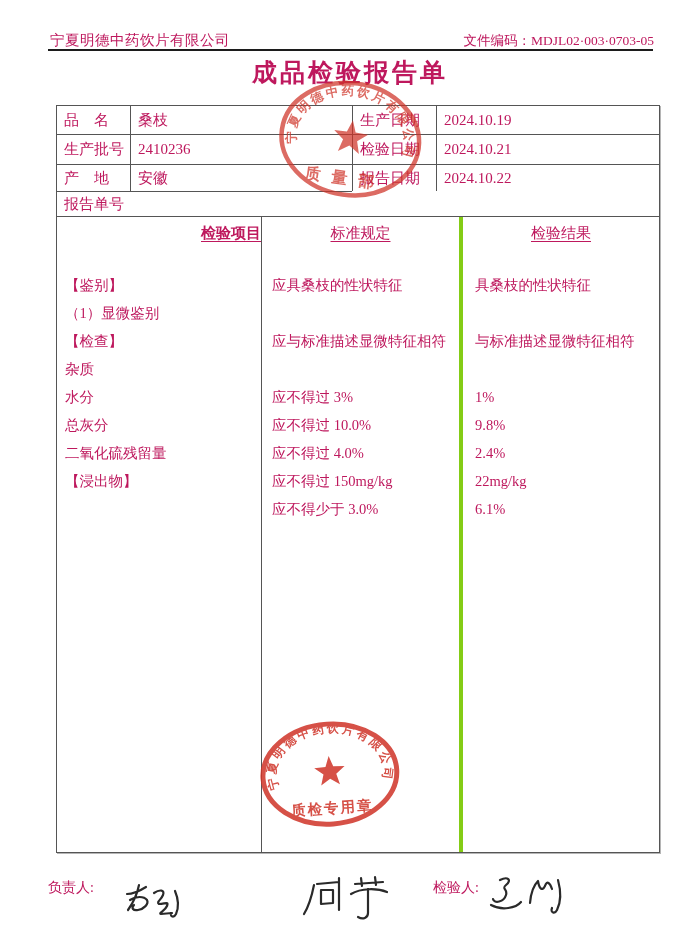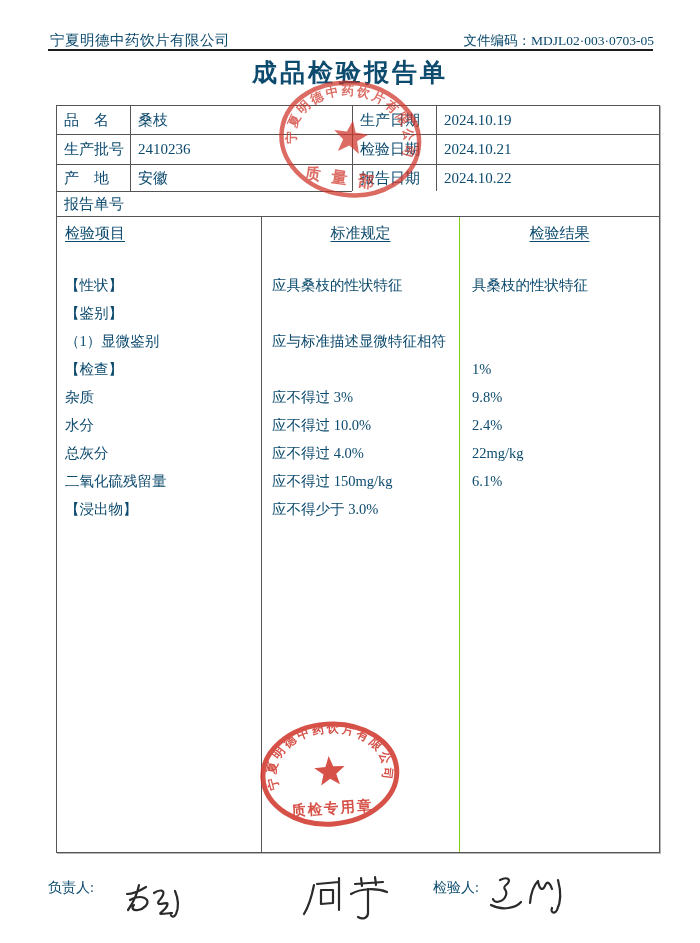--- a/index.html
+++ b/index.html
@@ -1,20 +1,20 @@
 <!DOCTYPE html>
 <html><head>
 <meta charset="utf-8">
 <style>
   html,body{margin:0;padding:0;background:#e8e8e8;}
   .page{
     position:relative; width:700px; height:943px; margin:0 auto;
     background:#ffffff; overflow:hidden;
     font-family:"Liberation Serif","DejaVu Serif",serif;
-    color:#0c4a6e;
+    color:#be185d;
   }
   
   .hdr-company{position:absolute;left:50px;top:31px;font-size:14.5px;letter-spacing:.5px;}
   .hdr-code{position:absolute;right:46px;top:32px;font-size:13.5px;}
   .hdr-rule{position:absolute;left:48px;top:49px;width:605px;height:2px;background:#1c1c1c;}
   .doc-title{position:absolute;left:0;top:56px;width:100%;text-align:center;
     font-size:25px;font-weight:bold;letter-spacing:3px;}
   
   .doc-table{position:absolute;left:56px;top:105px;width:602px;border:1px solid #555;
     box-shadow:1px 1px 0 #b5b5b5;background:transparent;}
@@ -24,23 +24,23 @@
   .info-grid .cell{box-sizing:border-box;padding-left:7px;display:flex;align-items:center;
     white-space:nowrap;overflow:hidden;}
   .info-grid .bl{border-left:1px solid #555;}
   .info-grid .bt{border-top:1px solid #555;}
   .span2{grid-column:span 2;}
   
   .main-section{display:flex;height:635px;border-top:1px solid #555;}
   .col{box-sizing:border-box;position:relative;}
   .col1{width:204px;}
   .col2{width:198px;border-left:1px solid #555;}
-  .col3{flex:1;border-left:1px solid #84cc16;}
+  .col3{flex:1;border-left:4px solid #84cc16;}
   .col-head{height:54px;padding-top:7px;box-sizing:border-box;font-size:15px;}
-  .col1 .col-head{padding-left:8px;text-align:left;}
+  .col1 .col-head{padding-left:8px;text-align:right;font-weight:bold;}
   .col2 .col-head,.col3 .col-head{text-align:center;}
   .col-head span{text-decoration:underline;text-underline-offset:3px;}
   .trow{height:28px;line-height:28px;font-size:14.5px;white-space:nowrap;overflow:hidden;}
   .col1 .trow{padding-left:8px;}
   .col2 .trow{padding-left:10px;}
   .col3 .trow{padding-left:12px;}
   
   .conclusion-row{height:22px;border-top:1px solid #555;font-size:14.5px;line-height:21px;
     padding-left:6px;white-space:nowrap;overflow:hidden;}
   .conclusion-row b{font-weight:bold;}
@@ -84,21 +84,20 @@
       <div class="cell bl bt">安徽</div>
       <div class="cell bl bt">报告日期</div>
       <div class="cell bl bt">2024.10.22</div>
 
       <div class="cell bt span2">报告单号</div>
     </div>
 
     <div class="main-section">
       <div class="col col1">
         <div class="col-head"><span>检验项目</span></div>
-        <div class="trow">【性状】</div>
         <div class="trow">【鉴别】</div>
         <div class="trow">（1）显微鉴别</div>
         <div class="trow">【检查】</div>
         <div class="trow">杂质</div>
         <div class="trow">水分</div>
         <div class="trow">总灰分</div>
         <div class="trow">二氧化硫残留量</div>
         <div class="trow">【浸出物】</div>
       </div>
       <div class="col col2">
@@ -110,20 +109,21 @@
         <div class="trow">应不得过 3%</div>
         <div class="trow">应不得过 10.0%</div>
         <div class="trow">应不得过 4.0%</div>
         <div class="trow">应不得过 150mg/kg</div>
         <div class="trow">应不得少于 3.0%</div>
       </div>
       <div class="col col3">
         <div class="col-head"><span>检验结果</span></div>
         <div class="trow">具桑枝的性状特征</div>
         <div class="trow"></div>
+        <div class="trow">与标准描述显微特征相符</div>
         <div class="trow"></div>
         <div class="trow">1%</div>
         <div class="trow">9.8%</div>
         <div class="trow">2.4%</div>
         <div class="trow">22mg/kg</div>
         <div class="trow">6.1%</div>
       </div>
     </div>
 
   </div>

